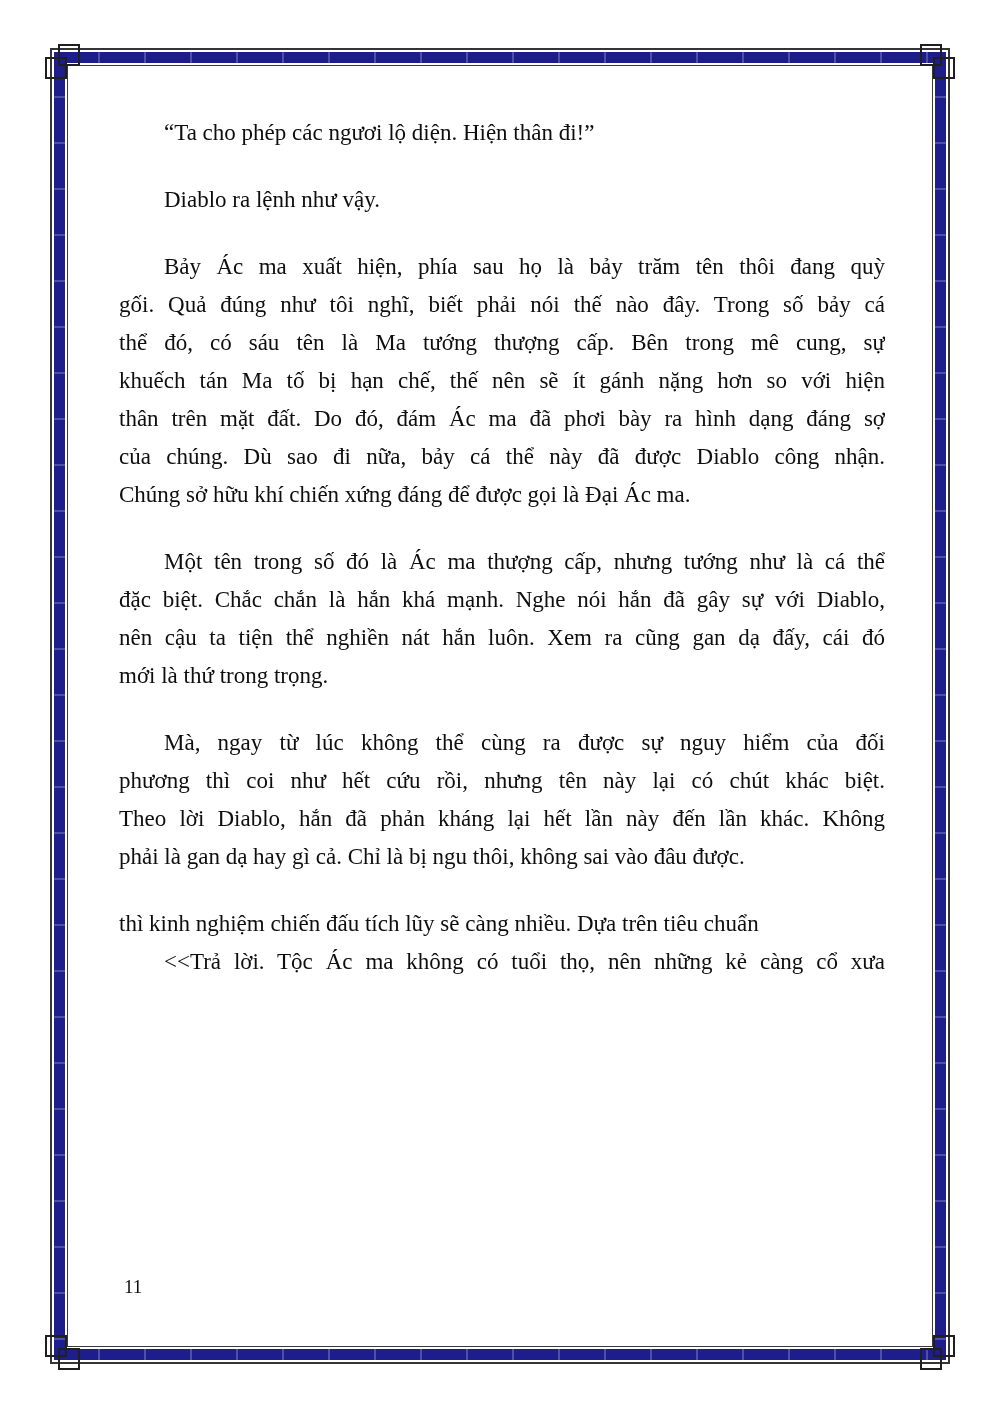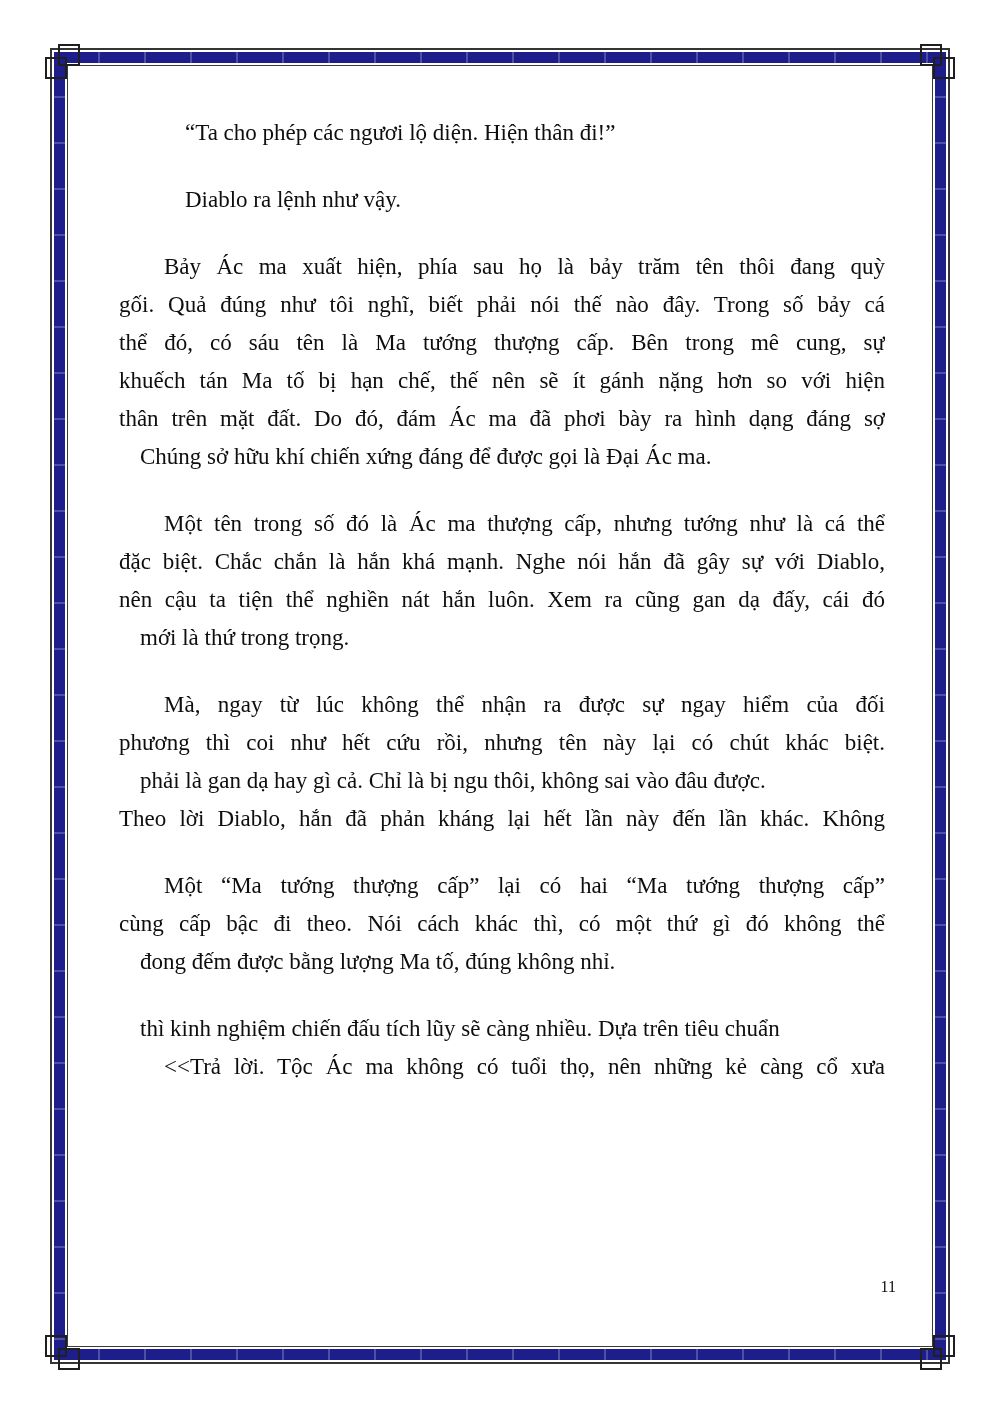--- a/index.html
+++ b/index.html
@@ -78,29 +78,29 @@
     font-size: 23px;
     line-height: 38px;
   }
   .paragraph { margin: 0 0 29px 0; }
   .line {
     height: 38px;
     overflow: hidden;
     text-align: justify;
     text-align-last: justify;
   }
-  .line.last  { text-align-last: left; margin-left: 21px; }
+  .line.last  { text-align-last: left; }
   .line.first { text-indent: 45px; }
 
   .page-number {
     position: absolute;
-    left: 130px; top: 1268px;
+    left: 124px; top: 1268px;
     width: 766px;
-    text-align: right;
-    font-size: 16px;
+    text-align: left;
+    font-size: 19px;
     line-height: 38px;
   }
 </style>
 </head>
 <body>
 
 <div>
 
   <div class="frame-outer"></div>
   <div class="band h top"></div>
@@ -124,38 +124,34 @@
       </div>
       <div class="paragraph">
         <div class="line first last">Diablo ra lệnh như vậy.</div>
       </div>
       <div class="paragraph">
         <div class="line first">Bảy Ác ma xuất hiện, phía sau họ là bảy trăm tên thôi đang quỳ</div>
         <div class="line">gối. Quả đúng như tôi nghĩ, biết phải nói thế nào đây. Trong số bảy cá</div>
         <div class="line">thể đó, có sáu tên là Ma tướng thượng cấp. Bên trong mê cung, sự</div>
         <div class="line">khuếch tán Ma tố bị hạn chế, thế nên sẽ ít gánh nặng hơn so với hiện</div>
         <div class="line">thân trên mặt đất. Do đó, đám Ác ma đã phơi bày ra hình dạng đáng sợ</div>
+        <div class="line">của chúng. Dù sao đi nữa, bảy cá thể này đã được Diablo công nhận.</div>
         <div class="line last">Chúng sở hữu khí chiến xứng đáng để được gọi là Đại Ác ma.</div>
       </div>
       <div class="paragraph">
         <div class="line first">Một tên trong số đó là Ác ma thượng cấp, nhưng tướng như là cá thể</div>
         <div class="line">đặc biệt. Chắc chắn là hắn khá mạnh. Nghe nói hắn đã gây sự với Diablo,</div>
         <div class="line">nên cậu ta tiện thể nghiền nát hắn luôn. Xem ra cũng gan dạ đấy, cái đó</div>
         <div class="line last">mới là thứ trong trọng.</div>
       </div>
       <div class="paragraph">
-        <div class="line first">Mà, ngay từ lúc không thể nhận ra được sự ngay hiểm của đối</div>
+        <div class="line first">Mà, ngay từ lúc không thể cùng ra được sự nguy hiểm của đối</div>
         <div class="line">phương thì coi như hết cứu rồi, nhưng tên này lại có chút khác biệt.</div>
+        <div class="line">Theo lời Diablo, hắn đã phản kháng lại hết lần này đến lần khác. Không</div>
         <div class="line last">phải là gan dạ hay gì cả. Chỉ là bị ngu thôi, không sai vào đâu được.</div>
-        <div class="line">Theo lời Diablo, hắn đã phản kháng lại hết lần này đến lần khác. Không</div>
-      </div>
-      <div class="paragraph">
-        <div class="line first">Một “Ma tướng thượng cấp” lại có hai “Ma tướng thượng cấp”</div>
-        <div class="line">cùng cấp bậc đi theo. Nói cách khác thì, có một thứ gì đó không thể</div>
-        <div class="line last">đong đếm được bằng lượng Ma tố, đúng không nhỉ.</div>
       </div>
       <div class="paragraph">
         <div class="line last">thì kinh nghiệm chiến đấu tích lũy sẽ càng nhiều. Dựa trên tiêu chuẩn</div>
         <div class="line first">&lt;&lt;Trả lời. Tộc Ác ma không có tuổi thọ, nên những kẻ càng cổ xưa</div>
       </div>
     </div>
 
   <div class="page-number">11</div>
 </div>
 

